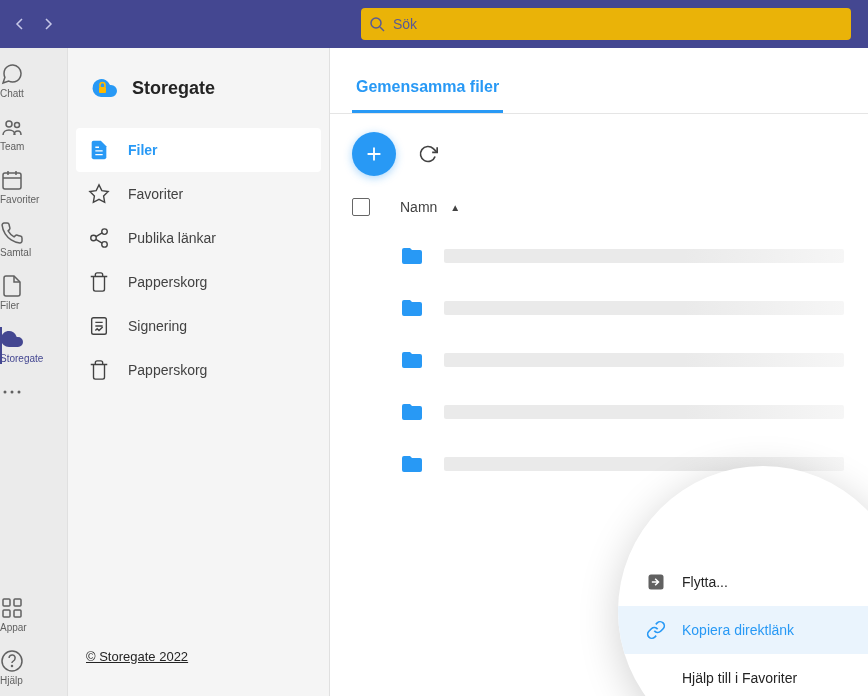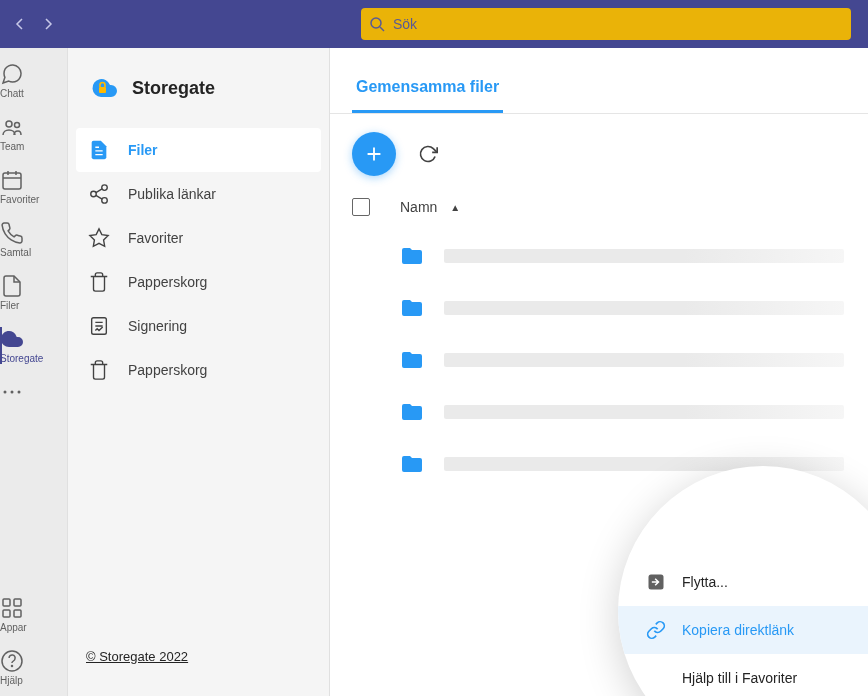--- a/index.html
+++ b/index.html
@@ -167,32 +167,32 @@
     <div class="side-list">
       <div class="side-item selected">
         <svg viewBox="0 0 24 24" fill="currentColor">
             <path d="M14 2H6a2 2 0 0 0-2 2v16a2 2 0 0 0 2 2h12a2 2 0 0 0 2-2V8l-6-6z"></path>
             <path d="M8 13h8M8 17h8M8 9h4" stroke="#fff" stroke-width="1.5"></path>
           </svg>
         <span>Filer</span>
       </div>
       <div class="side-item">
         <svg viewBox="0 0 24 24" fill="none" stroke="currentColor" stroke-width="1.5">
+            <polygon points="12 2 15.09 8.26 22 9.27 17 14.14 18.18 21.02 12 17.77 5.82 21.02 7 14.14 2 9.27 8.91 8.26 12 2"></polygon>
+          </svg>
+        <span>Favoriter</span>
+      </div>
+      <div class="side-item">
+        <svg viewBox="0 0 24 24" fill="none" stroke="currentColor" stroke-width="1.5">
             <circle cx="18" cy="5" r="3"></circle>
             <circle cx="6" cy="12" r="3"></circle>
             <circle cx="18" cy="19" r="3"></circle>
             <path d="M8.6 13.5l6.8 4M15.4 6.5l-6.8 4"></path>
           </svg>
         <span>Publika länkar</span>
-      </div>
-      <div class="side-item">
-        <svg viewBox="0 0 24 24" fill="none" stroke="currentColor" stroke-width="1.5">
-            <polygon points="12 2 15.09 8.26 22 9.27 17 14.14 18.18 21.02 12 17.77 5.82 21.02 7 14.14 2 9.27 8.91 8.26 12 2"></polygon>
-          </svg>
-        <span>Favoriter</span>
       </div>
       <div class="side-item">
         <svg viewBox="0 0 24 24" fill="none" stroke="currentColor" stroke-width="1.5">
             <path d="M3 6h18M8 6V4a2 2 0 0 1 2-2h4a2 2 0 0 1 2 2v2M6 6v14a2 2 0 0 0 2 2h8a2 2 0 0 0 2-2V6"></path>
           </svg>
         <span>Papperskorg</span>
       </div>
       <div class="side-item">
         <svg viewBox="0 0 24 24" fill="none" stroke="currentColor" stroke-width="1.5">
             <rect x="4" y="3" width="16" height="18" rx="2"></rect>

